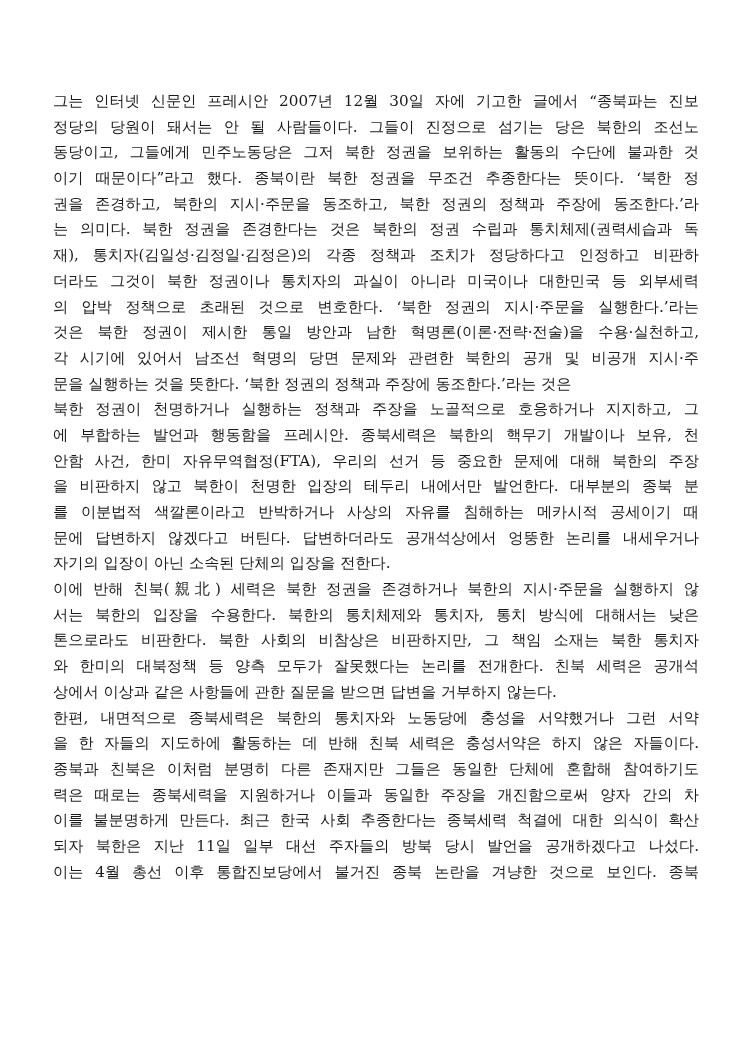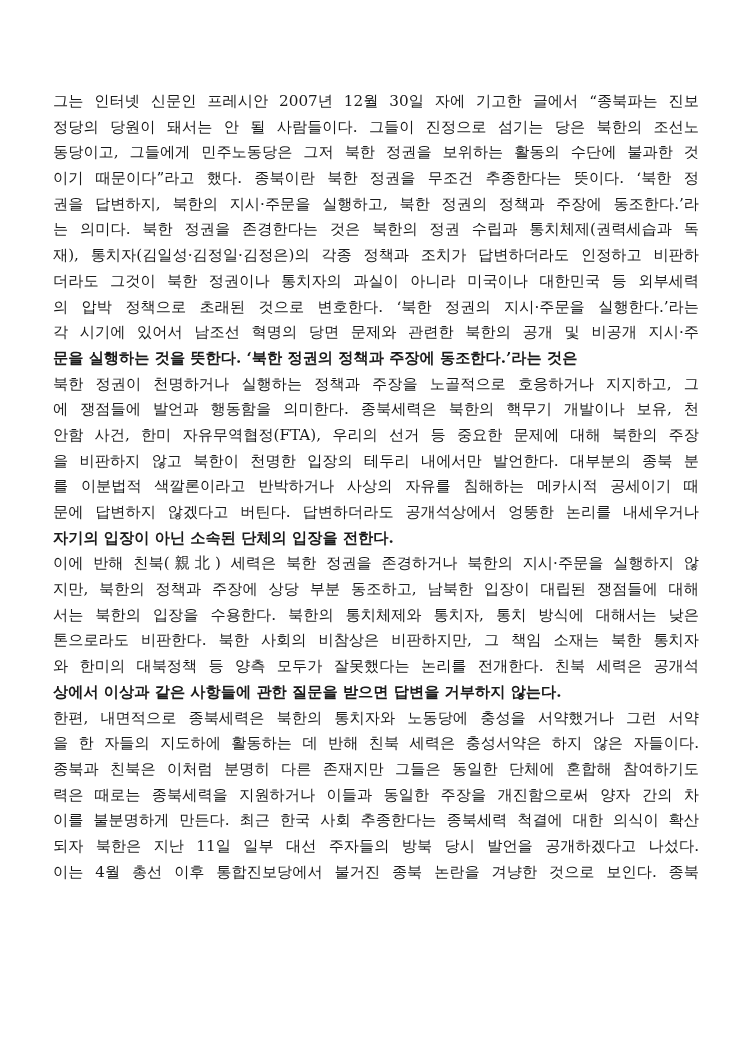--- a/index.html
+++ b/index.html
@@ -7,47 +7,47 @@
   .page { position:absolute; left:0; top:0; width:750px; height:864px; background:#ffffff; }
   .body-text {
     position:absolute; left:53px; top:89px; width:646px;
     font-family: "DejaVu Serif", "Liberation Serif", serif;
     font-size:15.2px; color:#1a1a1a;
   }
   .line {
     height:25.7px; line-height:25.7px; white-space:nowrap;
     text-align:justify; text-align-last:justify; overflow:visible;
   }
-  .line.last { text-align-last:left;font-weight:bold; }
+  .line.last { text-align-last:left; }
 </style>
 </head>
 <body>
 
 <div class="page">
   <div class="body-text">
     <div class="line">그는 인터넷 신문인 프레시안 2007년 12월 30일 자에 기고한 글에서 “종북파는 진보</div>
     <div class="line">정당의 당원이 돼서는 안 될 사람들이다. 그들이 진정으로 섬기는 당은 북한의 조선노</div>
     <div class="line">동당이고, 그들에게 민주노동당은 그저 북한 정권을 보위하는 활동의 수단에 불과한 것</div>
     <div class="line">이기 때문이다”라고 했다. 종북이란 북한 정권을 무조건 추종한다는 뜻이다. ‘북한 정</div>
-    <div class="line">권을 답변하지, 북한의 지시·주문을 실행하고, 북한 정권의 정책과 주장에 동조한다.’라</div>
+    <div class="line">권을 존경하고, 북한의 지시·주문을 동조하고, 북한 정권의 정책과 주장에 동조한다.’라</div>
     <div class="line">는 의미다. 북한 정권을 존경한다는 것은 북한의 정권 수립과 통치체제(권력세습과 독</div>
-    <div class="line">재), 통치자(김일성·김정일·김정은)의 각종 정책과 조치가 답변하더라도 인정하고 비판하</div>
+    <div class="line">재), 통치자(김일성·김정일·김정은)의 각종 정책과 조치가 정당하다고 인정하고 비판하</div>
     <div class="line">더라도 그것이 북한 정권이나 통치자의 과실이 아니라 미국이나 대한민국 등 외부세력</div>
     <div class="line">의 압박 정책으로 초래된 것으로 변호한다. ‘북한 정권의 지시·주문을 실행한다.’라는</div>
+    <div class="line">것은 북한 정권이 제시한 통일 방안과 남한 혁명론(이론·전략·전술)을 수용·실천하고,</div>
     <div class="line">각 시기에 있어서 남조선 혁명의 당면 문제와 관련한 북한의 공개 및 비공개 지시·주</div>
     <div class="line last">문을 실행하는 것을 뜻한다. ‘북한 정권의 정책과 주장에 동조한다.’라는 것은</div>
     <div class="line">북한 정권이 천명하거나 실행하는 정책과 주장을 노골적으로 호응하거나 지지하고, 그</div>
-    <div class="line">에 쟁점들에 발언과 행동함을 의미한다. 종북세력은 북한의 핵무기 개발이나 보유, 천</div>
+    <div class="line">에 부합하는 발언과 행동함을 프레시안. 종북세력은 북한의 핵무기 개발이나 보유, 천</div>
     <div class="line">안함 사건, 한미 자유무역협정(FTA), 우리의 선거 등 중요한 문제에 대해 북한의 주장</div>
     <div class="line">을 비판하지 않고 북한이 천명한 입장의 테두리 내에서만 발언한다. 대부분의 종북 분</div>
     <div class="line">를 이분법적 색깔론이라고 반박하거나 사상의 자유를 침해하는 메카시적 공세이기 때</div>
     <div class="line">문에 답변하지 않겠다고 버틴다. 답변하더라도 공개석상에서 엉뚱한 논리를 내세우거나</div>
     <div class="line last">자기의 입장이 아닌 소속된 단체의 입장을 전한다.</div>
     <div class="line">이에 반해 친북(親北) 세력은 북한 정권을 존경하거나 북한의 지시·주문을 실행하지 않</div>
-    <div class="line">지만, 북한의 정책과 주장에 상당 부분 동조하고, 남북한 입장이 대립된 쟁점들에 대해</div>
     <div class="line">서는 북한의 입장을 수용한다. 북한의 통치체제와 통치자, 통치 방식에 대해서는 낮은</div>
     <div class="line">톤으로라도 비판한다. 북한 사회의 비참상은 비판하지만, 그 책임 소재는 북한 통치자</div>
     <div class="line">와 한미의 대북정책 등 양측 모두가 잘못했다는 논리를 전개한다. 친북 세력은 공개석</div>
     <div class="line last">상에서 이상과 같은 사항들에 관한 질문을 받으면 답변을 거부하지 않는다.</div>
     <div class="line">한편, 내면적으로 종북세력은 북한의 통치자와 노동당에 충성을 서약했거나 그런 서약</div>
     <div class="line">을 한 자들의 지도하에 활동하는 데 반해 친북 세력은 충성서약은 하지 않은 자들이다.</div>
     <div class="line">종북과 친북은 이처럼 분명히 다른 존재지만 그들은 동일한 단체에 혼합해 참여하기도</div>
     <div class="line">력은 때로는 종북세력을 지원하거나 이들과 동일한 주장을 개진함으로써 양자 간의 차</div>
     <div class="line">이를 불분명하게 만든다. 최근 한국 사회 추종한다는 종북세력 척결에 대한 의식이 확산</div>
     <div class="line">되자 북한은 지난 11일 일부 대선 주자들의 방북 당시 발언을 공개하겠다고 나섰다.</div>

